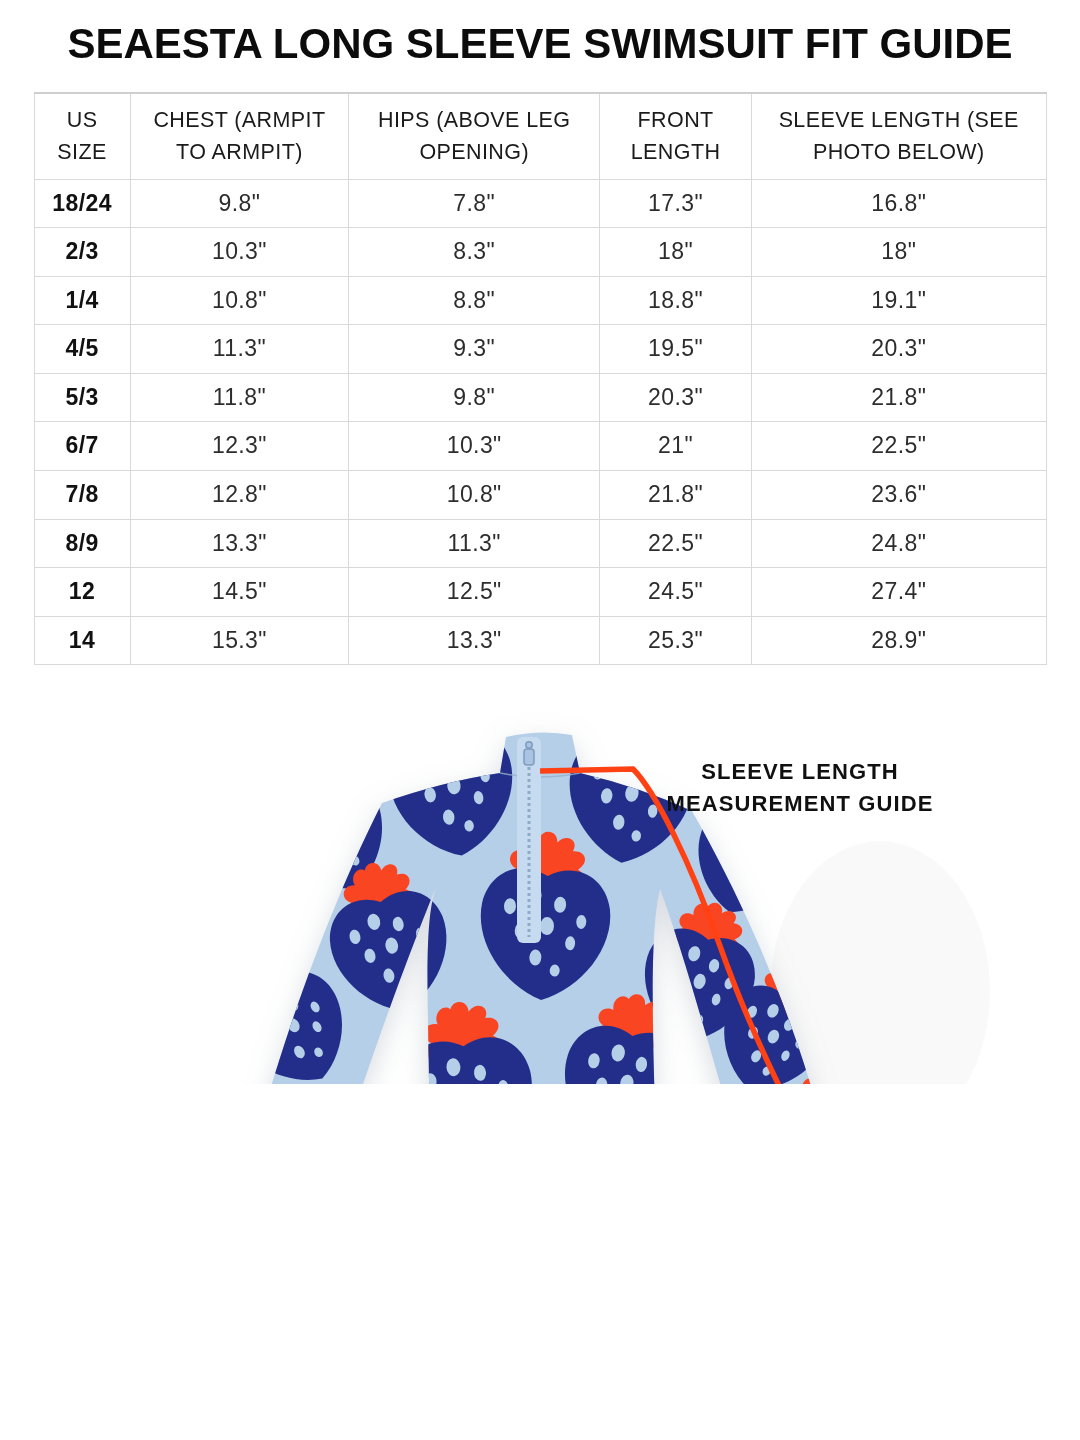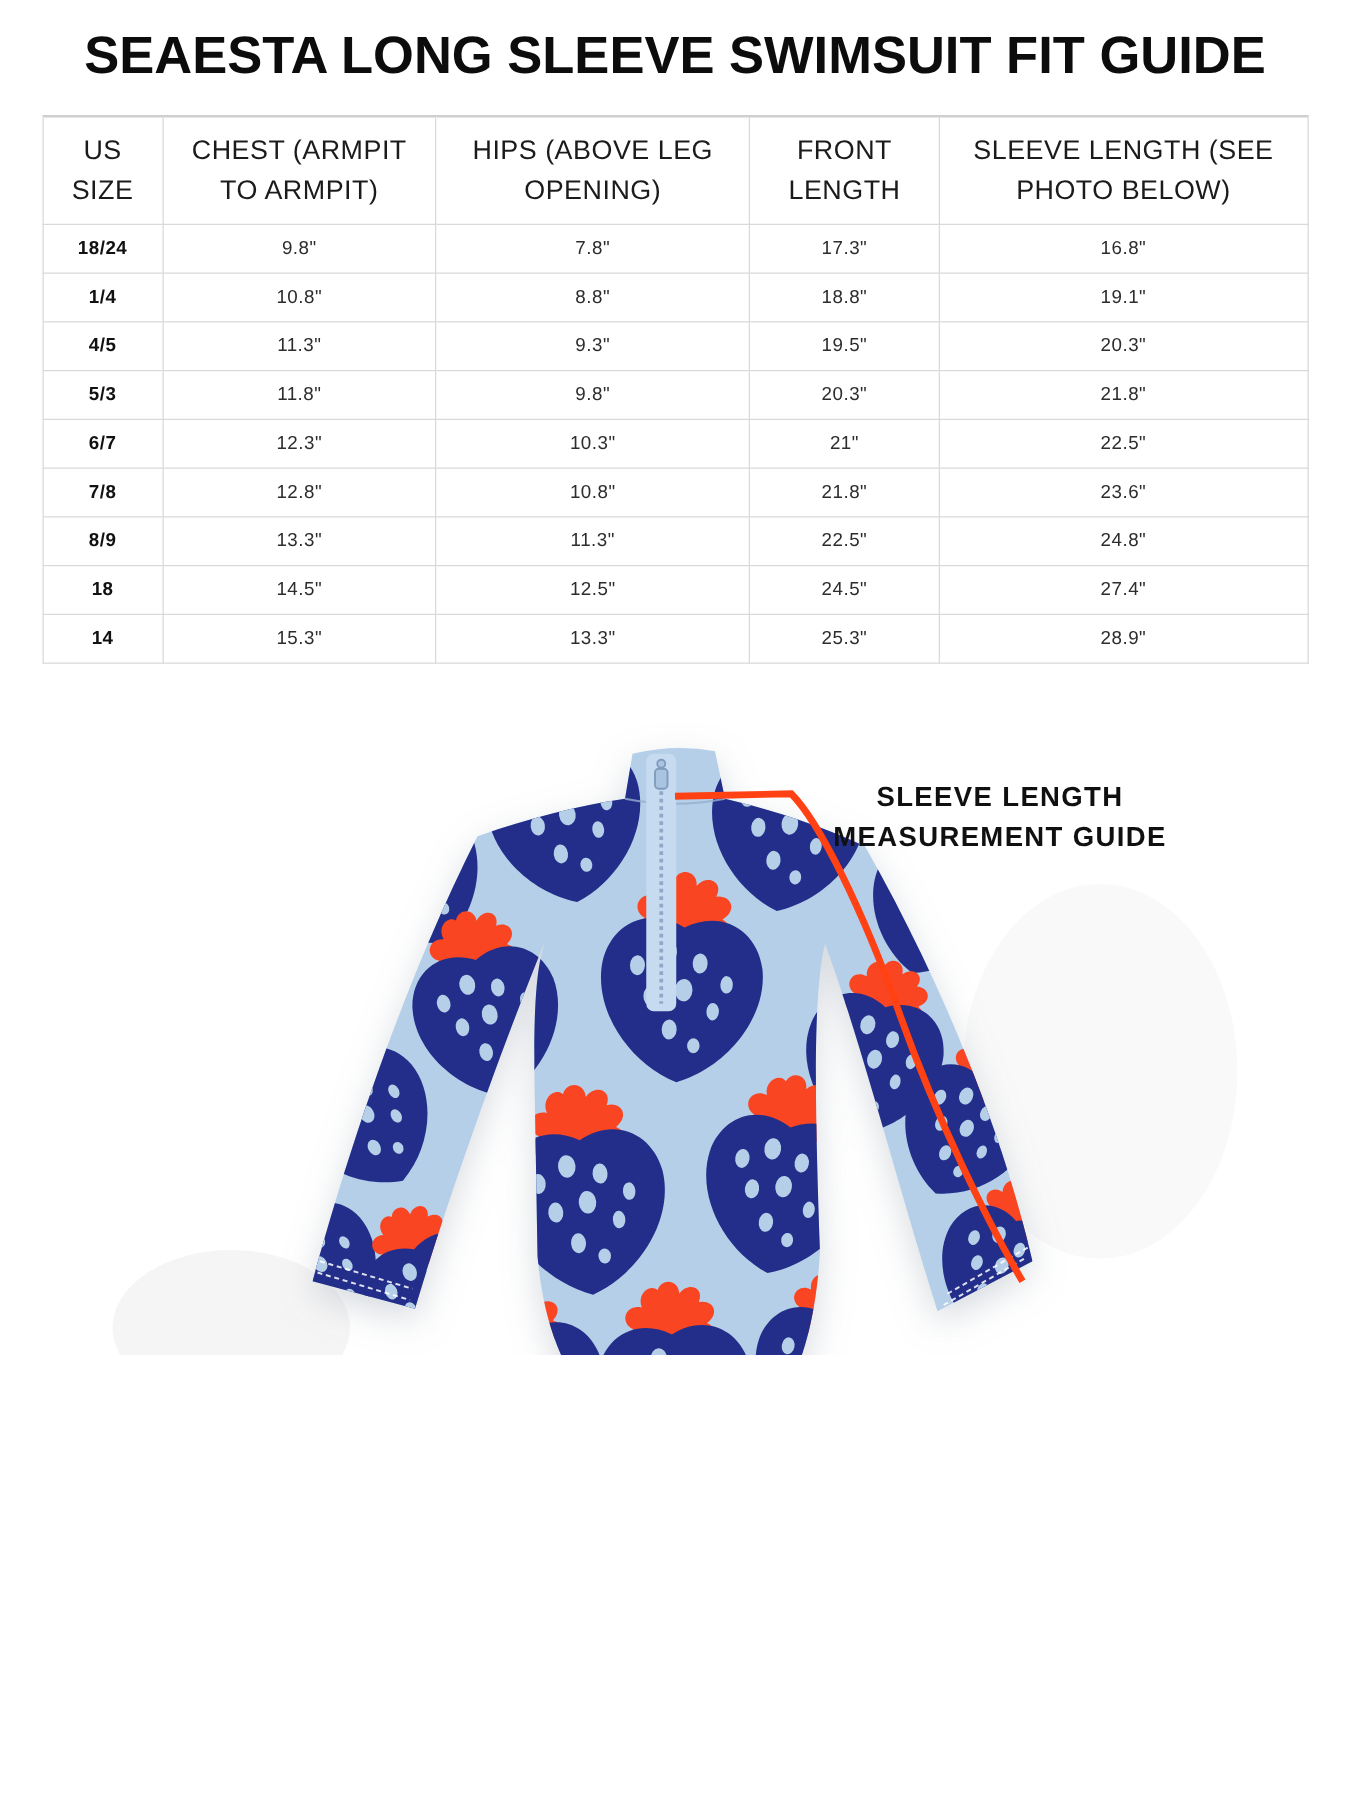--- a/index.html
+++ b/index.html
@@ -18,21 +18,21 @@
   }
   table.size-table th, table.size-table td{
     border:1px solid #d9d9d9;text-align:center;vertical-align:middle;
     font-family:"Liberation Sans", sans-serif;
   }
   table.size-table th{
     font-size:21.5px;font-weight:400;color:#1b1b1b;letter-spacing:.4px;
     padding:10px 6px;line-height:1.5;border-top:2px solid #cfcfcf;margin-left:48px;
   }
   table.size-table td{
-    font-size:15px;font-weight:400;color:#2d2d2d;letter-spacing:.4px;
+    font-size:23px;font-weight:400;color:#2d2d2d;letter-spacing:.4px;
     padding:10px 4px;line-height:1.2;
   }
   table.size-table td.size-col{font-weight:700;color:#111;}
   .photo-section{position:relative;width:1080px;height:690px;margin-top:26px;}
   .photo-section svg{display:block;}
   .suit-base{fill:var(--suit-base,#b5cfe9);}
   .berry-body{fill:var(--berry-navy,#232f8a);}
   .berry-crown{fill:var(--berry-red,#fa4522);}
   .berry-seed{fill:var(--suit-base,#b5cfe9);}
   .measure-line{stroke:var(--measure-line,#ff4113);stroke-width:5.5;fill:none;}
@@ -69,20 +69,27 @@
     </thead>
     <tbody id="size-table-body">
         <tr>
           <td class="size-col">18/24</td>
           <td>9.8"</td>
           <td>7.8"</td>
           <td>17.3"</td>
           <td>16.8"</td>
         </tr>
         <tr>
+          <td class="size-col">2/3</td>
+          <td>10.3"</td>
+          <td>8.3"</td>
+          <td>18"</td>
+          <td>18"</td>
+        </tr>
+        <tr>
           <td class="size-col">1/4</td>
           <td>10.8"</td>
           <td>8.8"</td>
           <td>18.8"</td>
           <td>19.1"</td>
         </tr>
         <tr>
           <td class="size-col">4/5</td>
           <td>11.3"</td>
           <td>9.3"</td>
@@ -111,21 +118,21 @@
           <td>23.6"</td>
         </tr>
         <tr>
           <td class="size-col">8/9</td>
           <td>13.3"</td>
           <td>11.3"</td>
           <td>22.5"</td>
           <td>24.8"</td>
         </tr>
         <tr>
-          <td class="size-col">18</td>
+          <td class="size-col">12</td>
           <td>14.5"</td>
           <td>12.5"</td>
           <td>24.5"</td>
           <td>27.4"</td>
         </tr>
         <tr>
           <td class="size-col">14</td>
           <td>15.3"</td>
           <td>13.3"</td>
           <td>25.3"</td>

